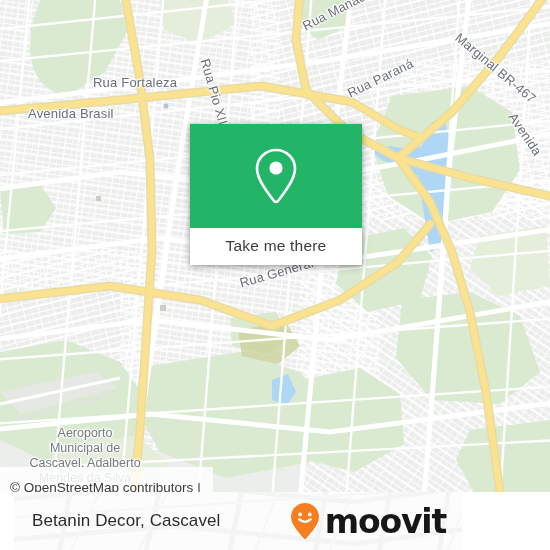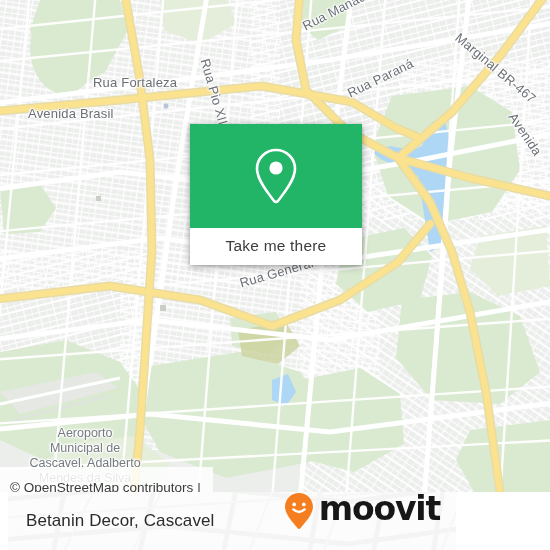--- a/index.html
+++ b/index.html
@@ -51,32 +51,32 @@
     display:flex;align-items:center;
     padding:16px 8px 0 10px;
     box-sizing:border-box;
     font-size:13.5px;color:#3b3b3b;
     white-space:nowrap;
   }
   .attrib .sep{padding:0 4px;color:#3b3b3b;}
 
   
   .footer{
-    position:absolute;left:8px;top:492px;width:448px;height:58px;
+    position:absolute;left:14px;top:492px;width:448px;height:58px;
     background:#fcfcfc;overflow:hidden;
   }
   .footer-watermark{position:absolute;left:0;top:-492px;opacity:.55;}
   .footer-title{
     position:absolute;left:18px;top:0;height:58px;
     display:flex;align-items:center;
     font-size:17px;color:#2b2b2b;letter-spacing:.1px;
   }
   .brand{
     position:absolute;right:16px;top:0;height:58px;
-    display:flex;align-items:flex-start;gap:5px;
+    display:flex;align-items:center;gap:5px;
   }
   .brand-word{
     font-size:33px;font-weight:bold;color:#171717;
     letter-spacing:-1.2px;line-height:1;
     font-family:"DejaVu Sans", sans-serif;
   }
 </style>
 </head>
 <body>
 

